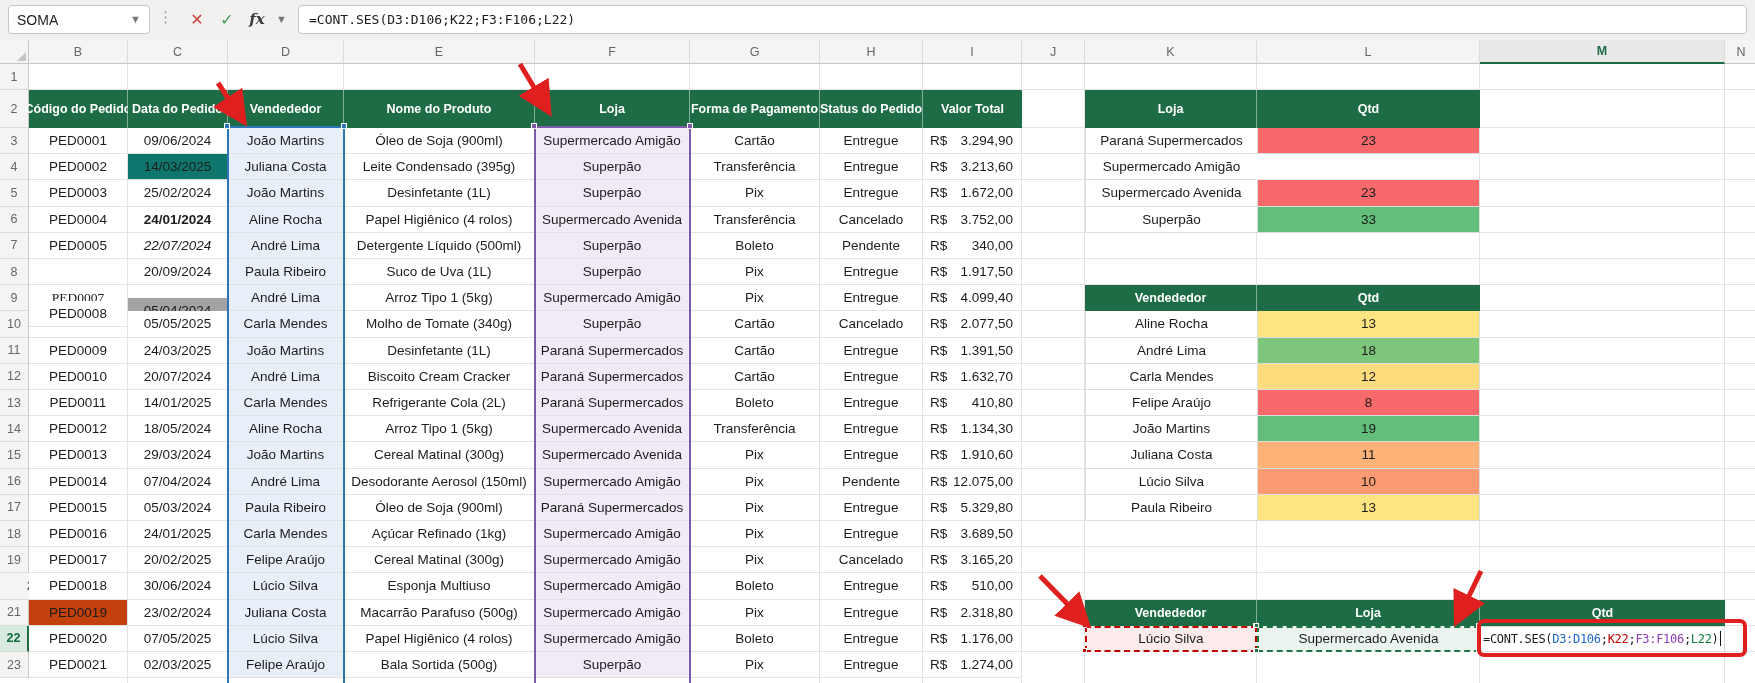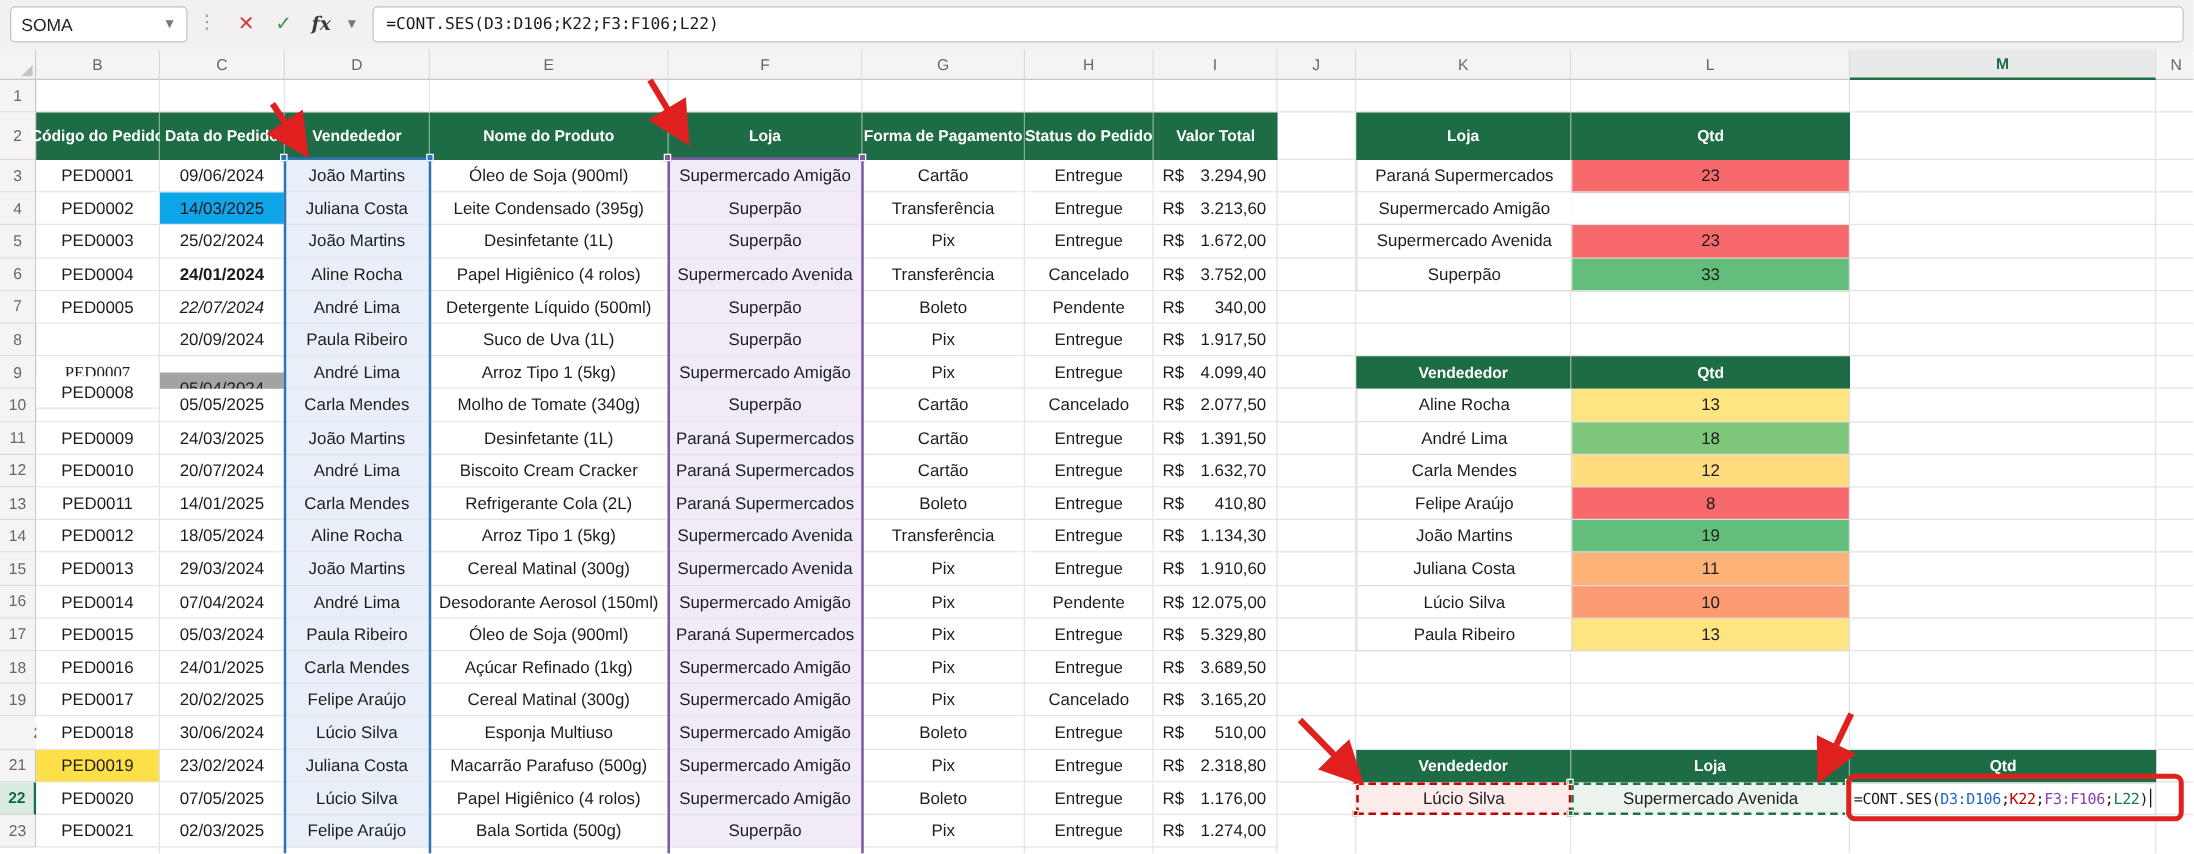--- a/index.html
+++ b/index.html
@@ -144,21 +144,21 @@
       <div class="cell" style="left: 228px; top: 88px; width: 116px; height: 26.2px; background: rgb(233, 239, 248); border-right: 1px solid rgb(227, 227, 227); border-bottom: 1px solid rgb(227, 227, 227);">João Martins</div>
       <div class="cell" style="left: 344px; top: 88px; width: 191px; height: 26.2px; background: rgb(255, 255, 255); border-right: 1px solid rgb(227, 227, 227); border-bottom: 1px solid rgb(227, 227, 227);">Óleo de Soja (900ml)</div>
       <div class="cell" style="left: 535px; top: 88px; width: 155px; height: 26.2px; background: rgb(240, 235, 247); border-right: 1px solid rgb(227, 227, 227); border-bottom: 1px solid rgb(227, 227, 227);">Supermercado Amigão</div>
       <div class="cell" style="left: 690px; top: 88px; width: 130px; height: 26.2px; background: rgb(255, 255, 255); border-right: 1px solid rgb(227, 227, 227); border-bottom: 1px solid rgb(227, 227, 227);">Cartão</div>
       <div class="cell" style="left: 820px; top: 88px; width: 103px; height: 26.2px; background: rgb(255, 255, 255); border-right: 1px solid rgb(227, 227, 227); border-bottom: 1px solid rgb(227, 227, 227);">Entregue</div>
       <div class="cell money" style="left: 923px; top: 88px; width: 99px; height: 26.2px; background: rgb(255, 255, 255); border-right: 1px solid rgb(227, 227, 227); border-bottom: 1px solid rgb(227, 227, 227);">
         <div>R$</div>
         <div>3.294,90</div>
       </div>
       <div class="cell" style="left: 29px; top: 114.2px; width: 99px; height: 26.2px; background: rgb(255, 255, 255); border-right: 1px solid rgb(227, 227, 227); border-bottom: 1px solid rgb(227, 227, 227);">PED0002</div>
-      <div class="cell" style="left: 128px; top: 114.2px; width: 100px; height: 26.2px; background: #0ea5e9; border-right: 1px solid rgb(227, 227, 227); border-bottom: 1px solid rgb(227, 227, 227);">14/03/2025</div>
+      <div class="cell" style="left: 128px; top: 114.2px; width: 100px; height: 26.2px; background: #0f766e; border-right: 1px solid rgb(227, 227, 227); border-bottom: 1px solid rgb(227, 227, 227);">14/03/2025</div>
       <div class="cell" style="left: 228px; top: 114.2px; width: 116px; height: 26.2px; background: rgb(233, 239, 248); border-right: 1px solid rgb(227, 227, 227); border-bottom: 1px solid rgb(227, 227, 227);">Juliana Costa</div>
       <div class="cell" style="left: 344px; top: 114.2px; width: 191px; height: 26.2px; background: rgb(255, 255, 255); border-right: 1px solid rgb(227, 227, 227); border-bottom: 1px solid rgb(227, 227, 227);">Leite Condensado (395g)</div>
       <div class="cell" style="left: 535px; top: 114.2px; width: 155px; height: 26.2px; background: rgb(240, 235, 247); border-right: 1px solid rgb(227, 227, 227); border-bottom: 1px solid rgb(227, 227, 227);">Superpão</div>
       <div class="cell" style="left: 690px; top: 114.2px; width: 130px; height: 26.2px; background: rgb(255, 255, 255); border-right: 1px solid rgb(227, 227, 227); border-bottom: 1px solid rgb(227, 227, 227);">Transferência</div>
       <div class="cell" style="left: 820px; top: 114.2px; width: 103px; height: 26.2px; background: rgb(255, 255, 255); border-right: 1px solid rgb(227, 227, 227); border-bottom: 1px solid rgb(227, 227, 227);">Entregue</div>
       <div class="cell money" style="left: 923px; top: 114.2px; width: 99px; height: 26.2px; background: rgb(255, 255, 255); border-right: 1px solid rgb(227, 227, 227); border-bottom: 1px solid rgb(227, 227, 227);">
         <div>R$</div>
         <div>3.213,60</div>
       </div>
       <div class="cell" style="left: 29px; top: 140.4px; width: 99px; height: 26.2px; background: rgb(255, 255, 255); border-right: 1px solid rgb(227, 227, 227); border-bottom: 1px solid rgb(227, 227, 227);">PED0003</div>
@@ -330,21 +330,21 @@
       <div class="cell" style="left: 128px; top: 533.4px; width: 100px; height: 26.2px; background: rgb(255, 255, 255); border-right: 1px solid rgb(227, 227, 227); border-bottom: 1px solid rgb(227, 227, 227);">30/06/2024</div>
       <div class="cell" style="left: 228px; top: 533.4px; width: 116px; height: 26.2px; background: rgb(233, 239, 248); border-right: 1px solid rgb(227, 227, 227); border-bottom: 1px solid rgb(227, 227, 227);">Lúcio Silva</div>
       <div class="cell" style="left: 344px; top: 533.4px; width: 191px; height: 26.2px; background: rgb(255, 255, 255); border-right: 1px solid rgb(227, 227, 227); border-bottom: 1px solid rgb(227, 227, 227);">Esponja Multiuso</div>
       <div class="cell" style="left: 535px; top: 533.4px; width: 155px; height: 26.2px; background: rgb(240, 235, 247); border-right: 1px solid rgb(227, 227, 227); border-bottom: 1px solid rgb(227, 227, 227);">Supermercado Amigão</div>
       <div class="cell" style="left: 690px; top: 533.4px; width: 130px; height: 26.2px; background: rgb(255, 255, 255); border-right: 1px solid rgb(227, 227, 227); border-bottom: 1px solid rgb(227, 227, 227);">Boleto</div>
       <div class="cell" style="left: 820px; top: 533.4px; width: 103px; height: 26.2px; background: rgb(255, 255, 255); border-right: 1px solid rgb(227, 227, 227); border-bottom: 1px solid rgb(227, 227, 227);">Entregue</div>
       <div class="cell money" style="left: 923px; top: 533.4px; width: 99px; height: 26.2px; background: rgb(255, 255, 255); border-right: 1px solid rgb(227, 227, 227); border-bottom: 1px solid rgb(227, 227, 227);">
         <div>R$</div>
         <div>510,00</div>
       </div>
-      <div class="cell" style="left: 29px; top: 559.6px; width: 99px; height: 26.2px; background: #fde047; border-right: 1px solid rgb(227, 227, 227); border-bottom: 1px solid rgb(227, 227, 227);">PED0019</div>
+      <div class="cell" style="left: 29px; top: 559.6px; width: 99px; height: 26.2px; background: #c2410c; border-right: 1px solid rgb(227, 227, 227); border-bottom: 1px solid rgb(227, 227, 227);">PED0019</div>
       <div class="cell" style="left: 128px; top: 559.6px; width: 100px; height: 26.2px; background: rgb(255, 255, 255); border-right: 1px solid rgb(227, 227, 227); border-bottom: 1px solid rgb(227, 227, 227);">23/02/2024</div>
       <div class="cell" style="left: 228px; top: 559.6px; width: 116px; height: 26.2px; background: rgb(233, 239, 248); border-right: 1px solid rgb(227, 227, 227); border-bottom: 1px solid rgb(227, 227, 227);">Juliana Costa</div>
       <div class="cell" style="left: 344px; top: 559.6px; width: 191px; height: 26.2px; background: rgb(255, 255, 255); border-right: 1px solid rgb(227, 227, 227); border-bottom: 1px solid rgb(227, 227, 227);">Macarrão Parafuso (500g)</div>
       <div class="cell" style="left: 535px; top: 559.6px; width: 155px; height: 26.2px; background: rgb(240, 235, 247); border-right: 1px solid rgb(227, 227, 227); border-bottom: 1px solid rgb(227, 227, 227);">Supermercado Amigão</div>
       <div class="cell" style="left: 690px; top: 559.6px; width: 130px; height: 26.2px; background: rgb(255, 255, 255); border-right: 1px solid rgb(227, 227, 227); border-bottom: 1px solid rgb(227, 227, 227);">Pix</div>
       <div class="cell" style="left: 820px; top: 559.6px; width: 103px; height: 26.2px; background: rgb(255, 255, 255); border-right: 1px solid rgb(227, 227, 227); border-bottom: 1px solid rgb(227, 227, 227);">Entregue</div>
       <div class="cell money" style="left: 923px; top: 559.6px; width: 99px; height: 26.2px; background: rgb(255, 255, 255); border-right: 1px solid rgb(227, 227, 227); border-bottom: 1px solid rgb(227, 227, 227);">
         <div>R$</div>
         <div>2.318,80</div>
       </div>

